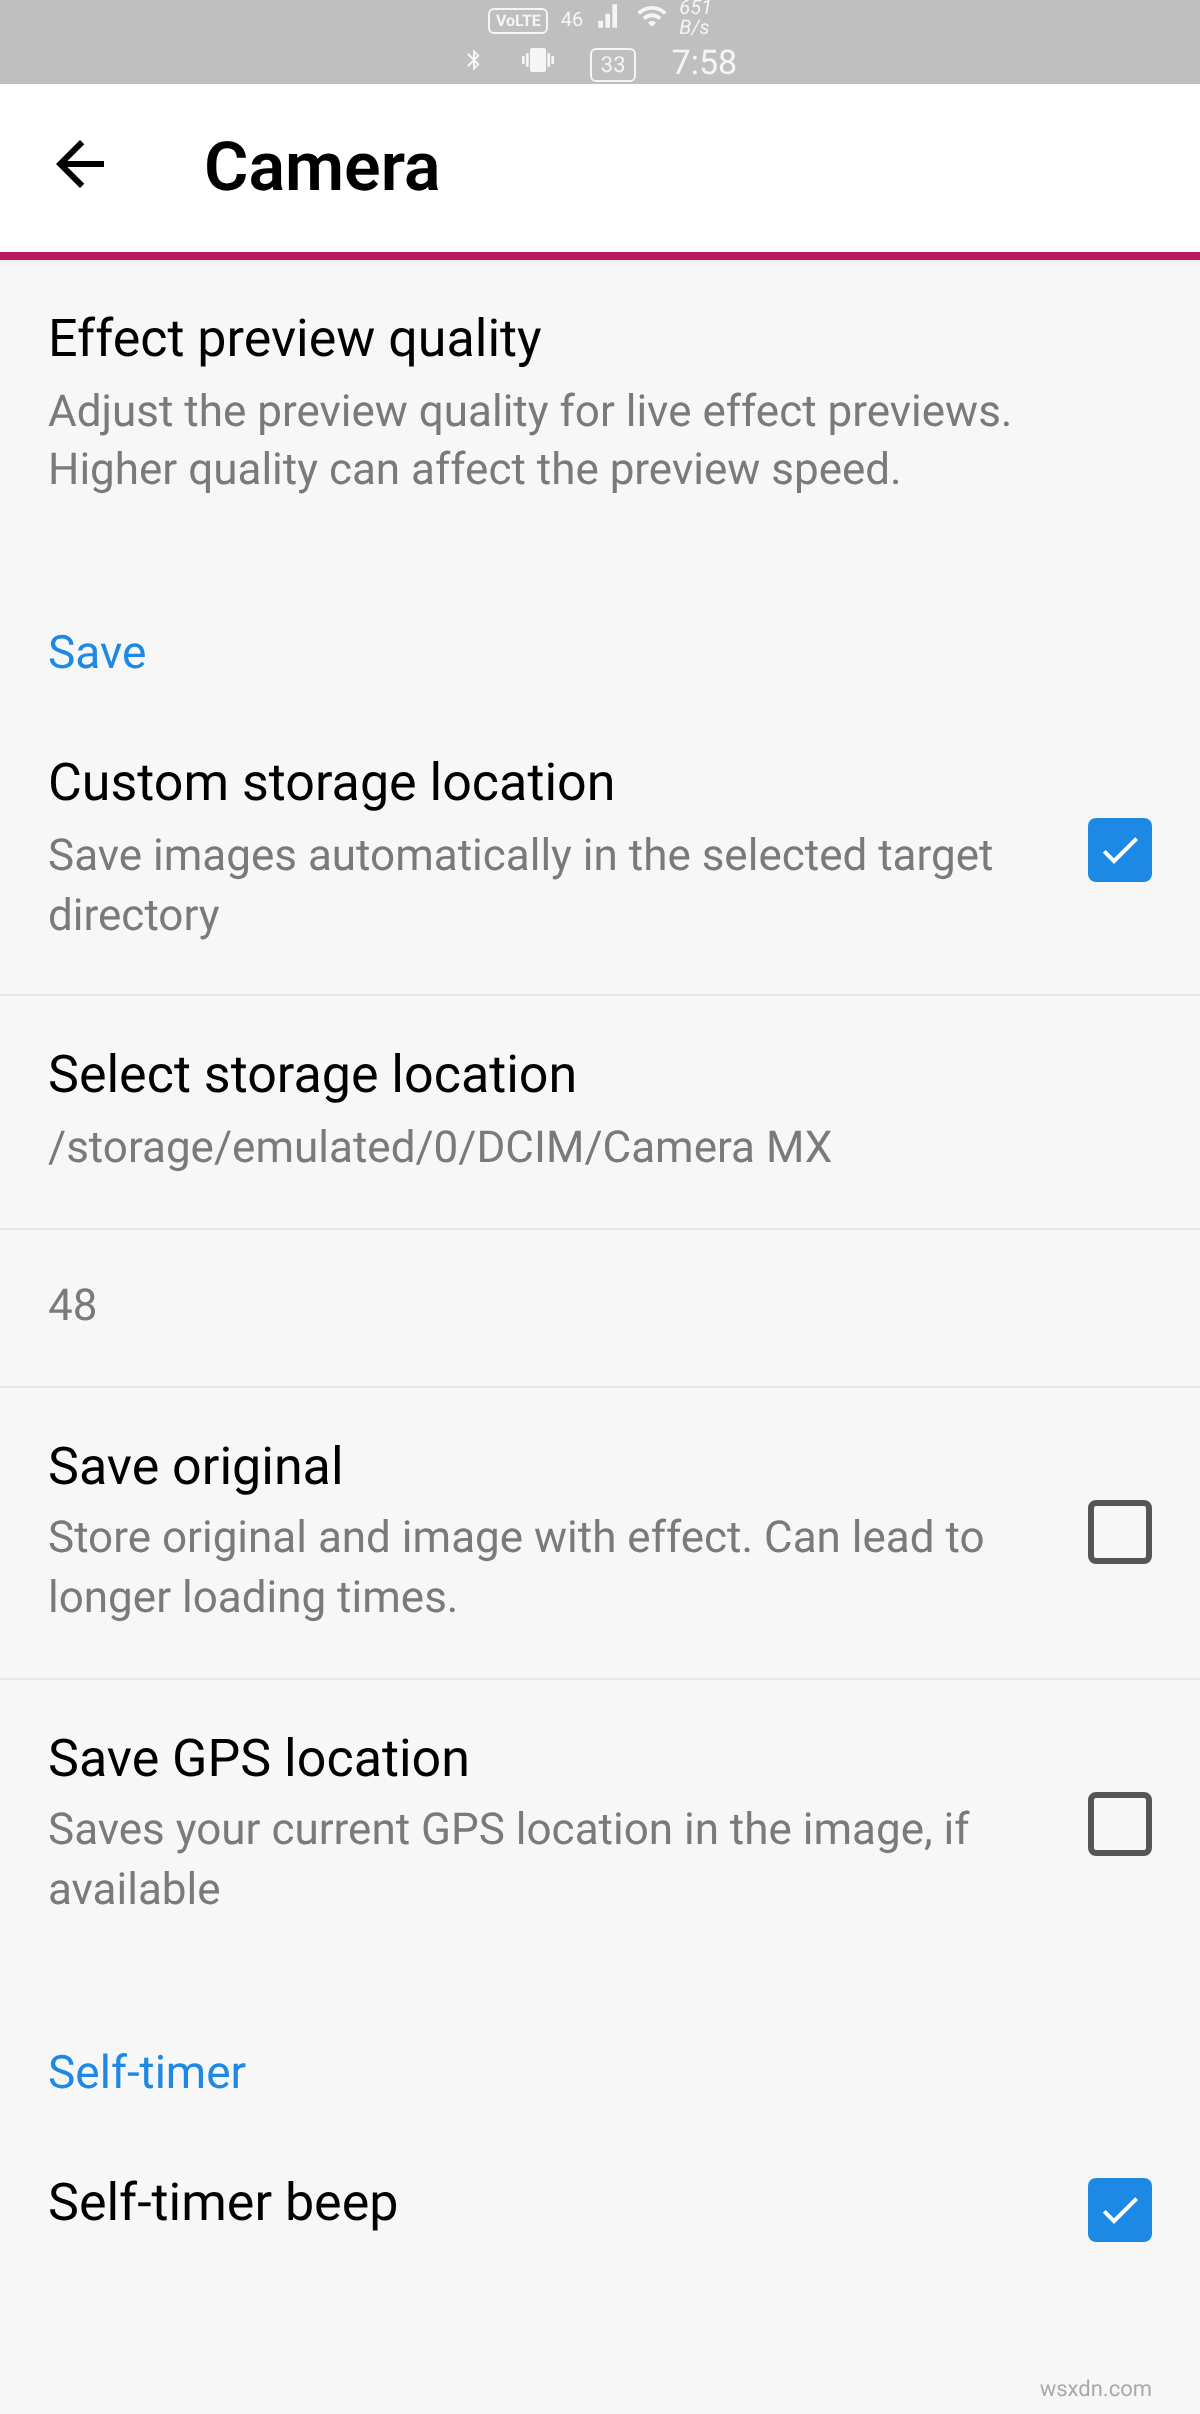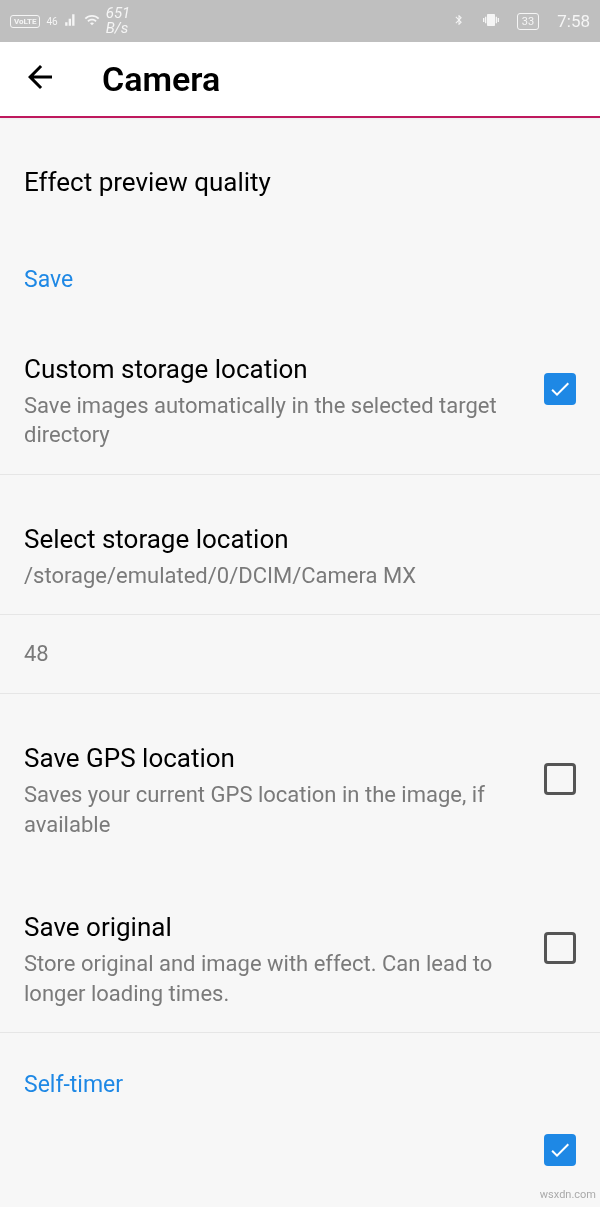--- a/index.html
+++ b/index.html
@@ -17,57 +17,58 @@
     }
     .status-bar {
       background: #bfbfbf;
       height: 42px;
       display: flex;
       justify-content: space-between;
       align-items: center;
       padding: 0 10px;
       color: #f5f5f5;
       font-size: 14px;
+      flex-direction: column;
     }
     .status-left {
       display: flex;
       align-items: center;
       gap: 6px;
     }
     .status-right {
       display: flex;
       align-items: center;
       gap: 18px;
       justify-content: center;
     }
     .volte-badge {
       border: 1.5px solid #f5f5f5;
       border-radius: 3px;
       padding: 1px 3px;
       font-size: 8px;
       font-weight: bold;
     }
     .data-rate {
-      font-size: 15px;
+      font-size: 10px;
       line-height: 1;
       font-style: italic;
     }
     .battery-badge {
       border: 1.5px solid #f5f5f5;
       border-radius: 3px;
       padding: 1px 4px;
       font-size: 11px;
     }
     .app-bar {
       background: #ffffff;
-      height: 76px;
+      height: 88px;
       display: flex;
       align-items: center;
       padding: 0 22px;
-      border-bottom: 2px solid #be185d;
+      border-bottom: 4px solid #be185d;
       box-shadow: 0 1px 2px rgba(0,0,0,0.05);
     }
     .back-arrow {
       cursor: pointer;
       margin-right: 44px;
     }
     .app-title {
       font-size: 34px;
       font-weight: 600;
       color: #000;
@@ -87,21 +88,20 @@
       border-bottom: none;
     }
     .setting-text {
       flex: 1;
     }
     .setting-title {
       font-size: 26px;
       color: #000;
       margin-bottom: 4px;
       line-height: 1.3;
-      margin-top: 24px;
     }
     .setting-subtitle {
       font-size: 22px;
       color: #7a7a7a;
       line-height: 1.35;
     }
     .section-header {
       padding: 38px 24px 12px 24px;
       font-size: 23px;
       font-weight: 400;
@@ -121,21 +121,21 @@
     .checkbox-checked {
       background: #1e88e5;
       border-radius: 4px;
       display: flex;
       align-items: center;
       justify-content: center;
     }
     .watermark {
       position: absolute;
       bottom: 6px;
-      right: 4px;
+      right: 24px;
       font-size: 11px;
       color: #aaa;
     }
   </style>
 </head>
 <body>
 
 <div class="status-bar">
   <div class="status-left">
     <span class="volte-badge">VoLTE</span>
@@ -178,20 +178,21 @@
       </svg>
   </span>
   <span class="app-title">Camera</span>
 </div>
 
 <div class="content">
 
   <div class="setting-item no-border">
     <div class="setting-text">
       <div class="setting-title">Effect preview quality</div>
+      <div class="setting-subtitle">Adjust the preview quality for live effect previews. Higher quality can affect the preview speed.</div>
     </div>
   </div>
 
   <div class="section-header">Save</div>
 
   <div class="setting-item">
     <div class="setting-text">
       <div class="setting-title">Custom storage location</div>
       <div class="setting-subtitle">Save images automatically in the selected target directory</div>
     </div>
@@ -208,40 +209,41 @@
       <div class="setting-subtitle">/storage/emulated/0/DCIM/Camera MX</div>
     </div>
   </div>
 
   <div class="setting-item">
     <div class="setting-text">
       <div class="setting-subtitle">48</div>
     </div>
   </div>
 
+  <div class="setting-item">
+    <div class="setting-text">
+      <div class="setting-title">Save original</div>
+      <div class="setting-subtitle">Store original and image with effect. Can lead to longer loading times.</div>
+    </div>
+    <div class="checkbox checkbox-unchecked"></div>
+  </div>
+
   <div class="setting-item no-border">
     <div class="setting-text">
       <div class="setting-title">Save GPS location</div>
       <div class="setting-subtitle">Saves your current GPS location in the image, if available</div>
     </div>
     <div class="checkbox checkbox-unchecked"></div>
   </div>
 
-  <div class="setting-item">
-    <div class="setting-text">
-      <div class="setting-title">Save original</div>
-      <div class="setting-subtitle">Store original and image with effect. Can lead to longer loading times.</div>
-    </div>
-    <div class="checkbox checkbox-unchecked"></div>
-  </div>
-
   <div class="section-header">Self-timer</div>
 
   <div class="setting-item no-border">
     <div class="setting-text">
+      <div class="setting-title">Self-timer beep</div>
     </div>
     <div class="checkbox checkbox-checked">
       <svg width="24" height="24" viewBox="0 0 24 24">
           <path fill="#fff" d="M9 16.17L4.83 12l-1.42 1.41L9 19 21 7l-1.41-1.41z"></path>
         </svg>
     </div>
   </div>
 
 </div>
 

